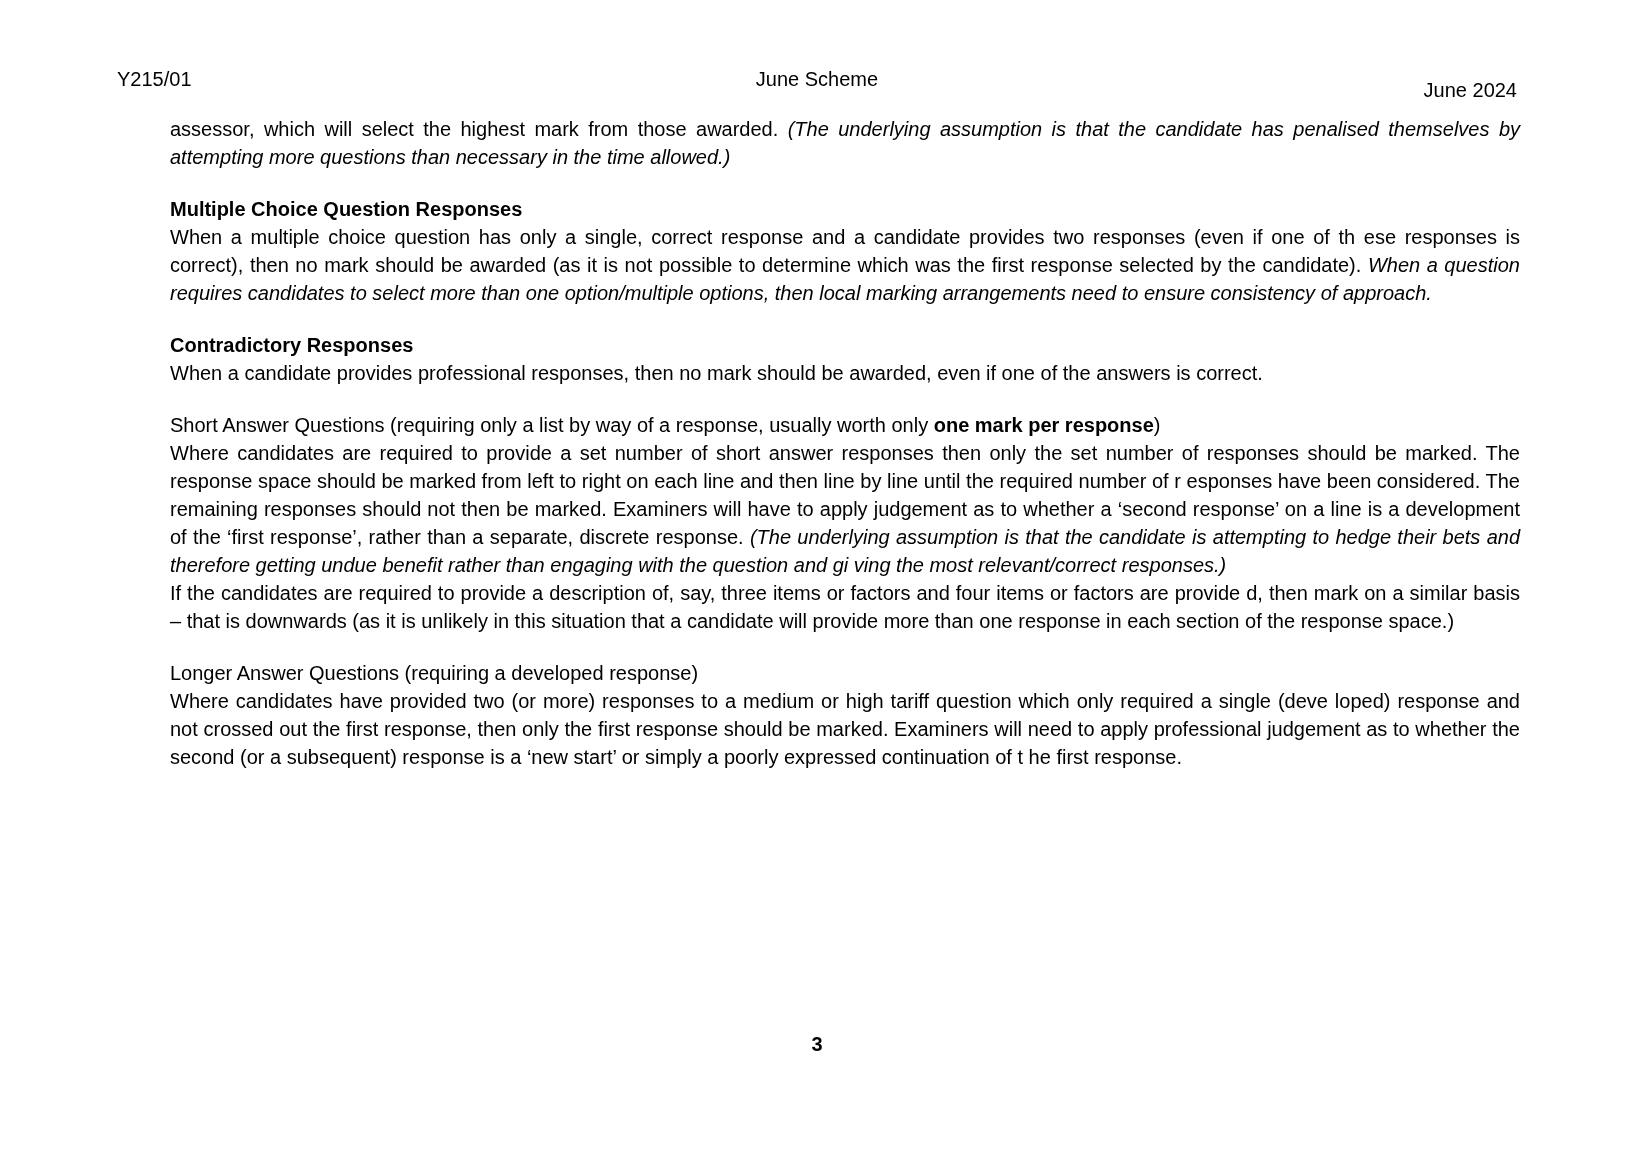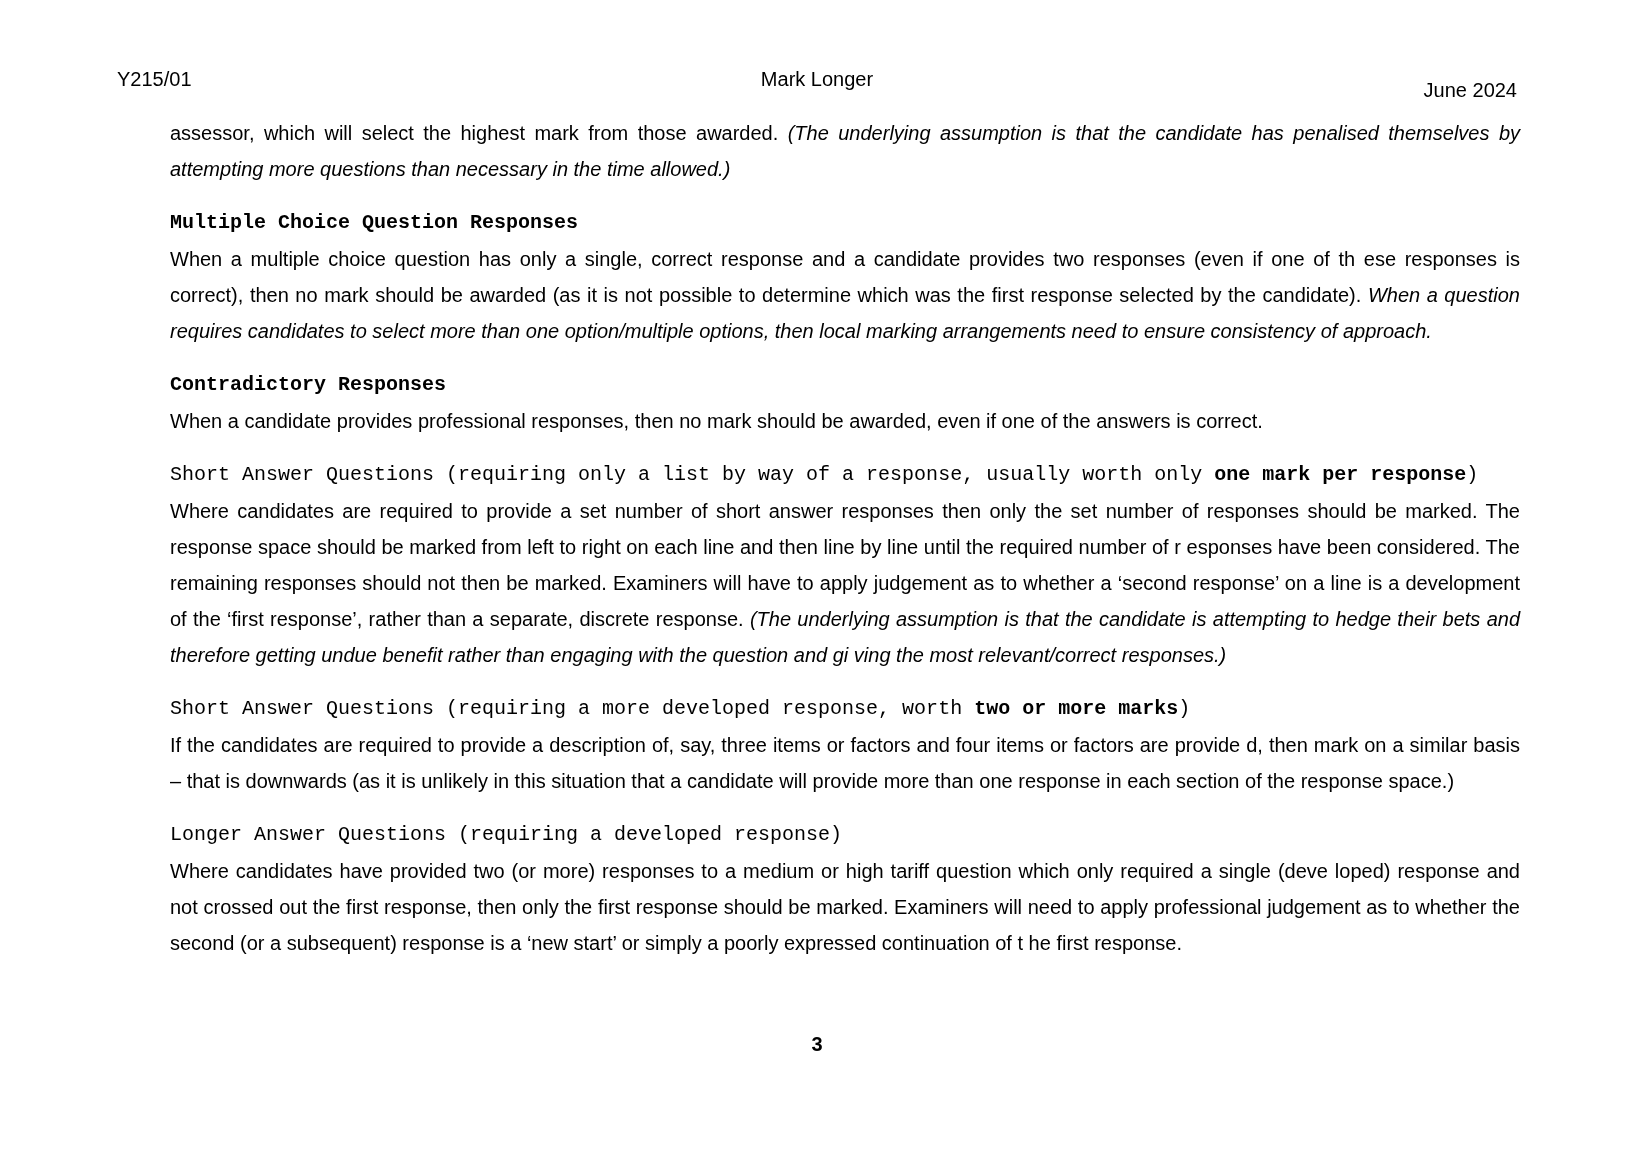--- a/index.html
+++ b/index.html
@@ -28,25 +28,25 @@
   .header-left   { position: absolute; left: 0; top: 0; }
   .header-center { position: absolute; left: 0; top: 0; width: 100%; text-align: center; }
   .header-right  { position: absolute; right: 0; top: 11px; text-align: right; }
 
   .document-body {
     position: absolute;
     top: 115px;
     left: 170px;
     width: 1350px;
     font-size: 20px;
-    line-height: 36px;
+    line-height: 28px;
     text-align: justify;
   }
   .block { margin: 0; }
-  .block.spaced { margin-top: 18px; font-family: Liberation Mono, monospace; }
+  .block.spaced { margin-top: 24px; }
   .run-b { font-weight: bold; }
   .run-i { font-style: italic; }
   .block.heading { font-weight: bold; text-align: left; }
   .block.lead { text-align: left; }
 
   .page-footer {
     position: absolute;
     top: 1031px;
     left: 117px;
     width: 1400px;
@@ -56,33 +56,32 @@
     line-height: 26px;
   }
 </style>
 </head>
 <body>
 
 <div class="page">
 
   <div class="page-header">
     <span class="header-left">Y215/01</span>
-    <span class="header-center">Mark Longer</span>
+    <span class="header-center">June Scheme</span>
     <span class="header-right">June 2024</span>
   </div>
 
   <div class="document-body" id="doc-body">
       <p class="block paragraph"><span>assessor, which will select the highest mark from those awarded. </span><span class="run-i">(The underlying assumption is that the candidate has penalised themselves by attempting more questions than necessary in the time allowed.)</span></p>
       <p class="block heading spaced"><span class="run-b">Multiple Choice Question Responses</span></p>
       <p class="block paragraph"><span>When a multiple choice question has only a single, correct response and a candidate provides two responses (even if one of th ese responses is correct), then no mark should be awarded (as it is not possible to determine which was the first response selected by the candidate). </span><span class="run-i">When a question requires candidates to select more than one option/multiple options, then local marking arrangements need to ensure consistency of approach.</span></p>
       <p class="block heading spaced"><span class="run-b">Contradictory Responses</span></p>
       <p class="block paragraph"><span>When a candidate provides professional responses, then no mark should be awarded, even if one of the answers is correct.</span></p>
       <p class="block lead spaced"><span>Short Answer Questions (requiring only a list by way of a response, usually worth only </span><span class="run-b">one mark per response</span><span>)</span></p>
       <p class="block paragraph"><span>Where candidates are required to provide a set number of short answer responses then only the set number of responses should be marked. The response space should be marked from left to right on each line and then line by line until the required number of r esponses have been considered.  The remaining responses should not then be marked. Examiners will have to apply judgement as to whether a ‘second response’ on a line is a development of the ‘first response’, rather than a separate, discrete response.  </span><span class="run-i">(The underlying assumption is that the candidate is attempting to hedge their bets and therefore getting undue benefit rather than engaging with the question and gi ving the most relevant/correct responses.)</span></p>
-      <p class="block lead spaced"><span>Short Answer Questions (requiring a more developed response, worth </span><span class="run-b">two or more marks</span><span>)</span></p>
       <p class="block paragraph"><span>If the candidates are required to provide a description of, say, three items or factors and four items or factors are provide d, then mark on a similar basis – that is downwards (as it is unlikely in this situation that a candidate will provide more than one response in each section of the response space.)</span></p>
       <p class="block lead spaced"><span>Longer Answer Questions (requiring a developed response)</span></p>
       <p class="block paragraph"><span>Where candidates have provided two (or more) responses to a medium or high tariff question which only required a single (deve loped) response and not crossed out the first response, then only the first response should be marked. Examiners will need to apply professional judgement as to whether the second (or a subsequent) response is a ‘new start’ or simply a poorly expressed continuation of t he first response.</span></p>
     </div>
 
   <div class="page-footer">
     <span>3</span>
   </div>
 
 </div>

